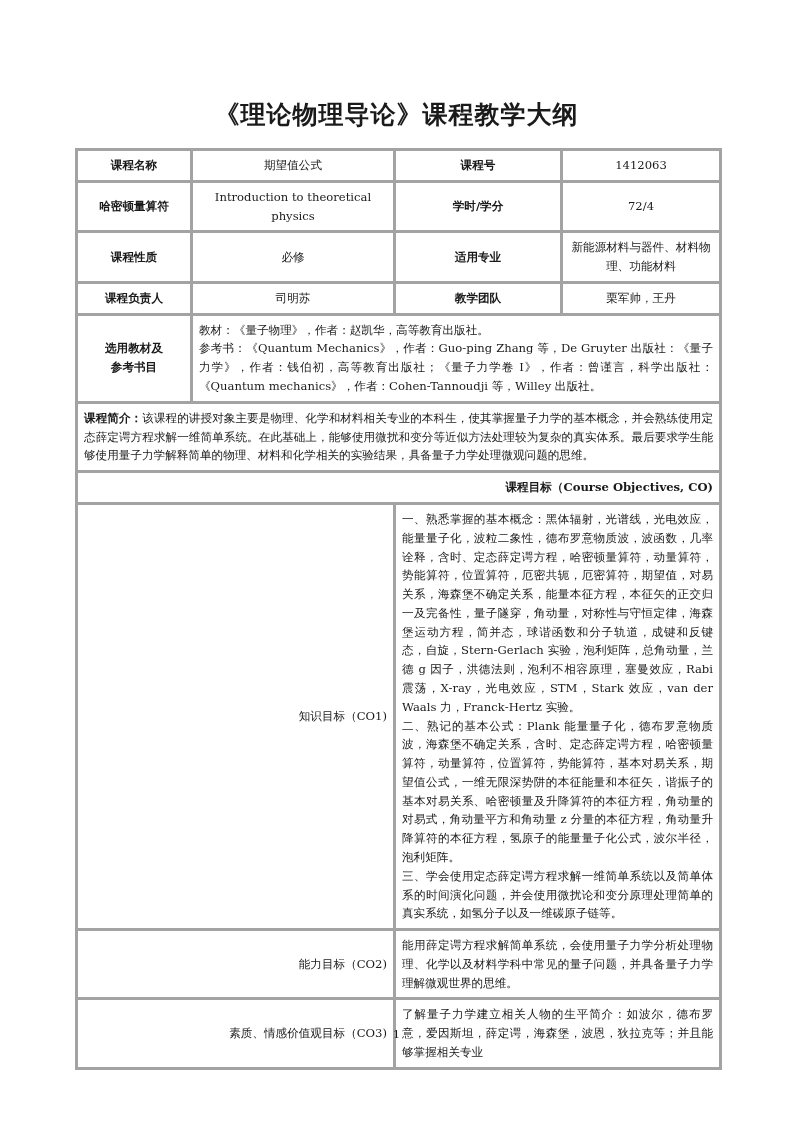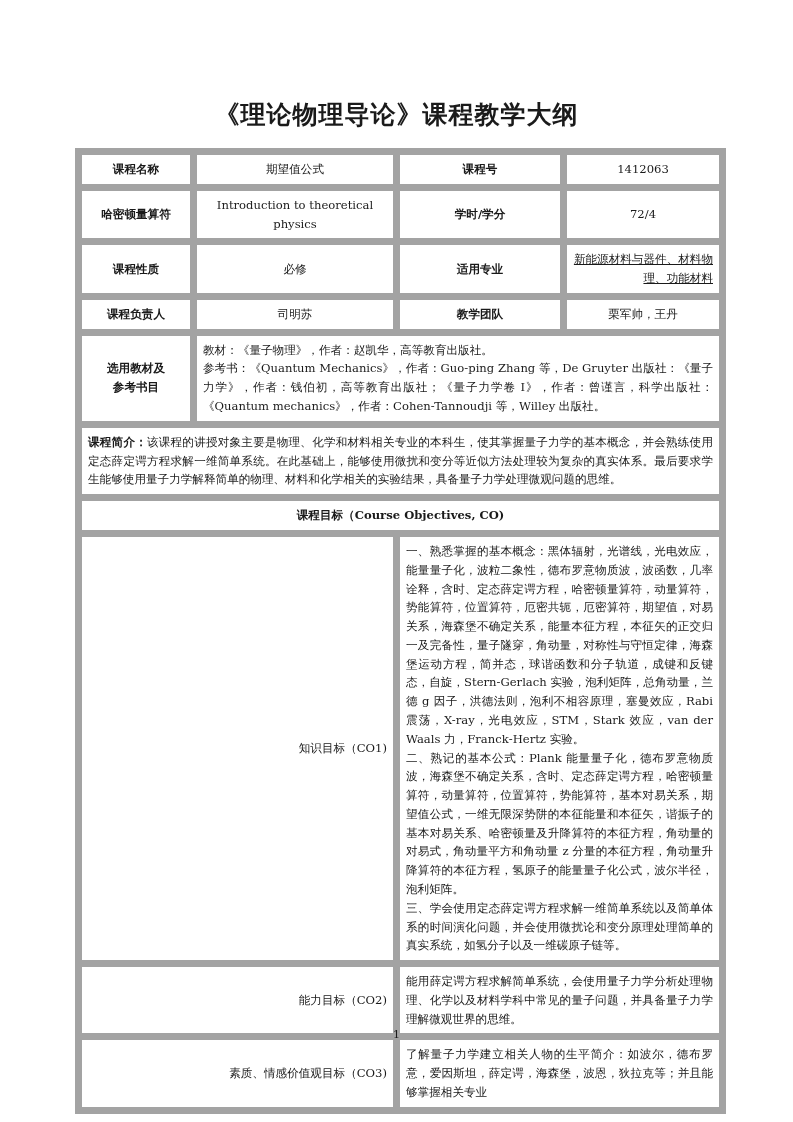--- a/index.html
+++ b/index.html
@@ -36,39 +36,38 @@
     letter-spacing: 0.5px;
   }
   table.syllabus {
     border-collapse: collapse;
     width: 644px;
     margin-left: 75px;
     margin-top: 18px;
     table-layout: fixed;
   }
   table.syllabus td {
-    border: 7px solid #a3a3a3;
+    border: 3px solid #a3a3a3;
     padding: 5px 6px;
     font-size: 11.6px;
     line-height: 1.62;
     vertical-align: middle;
     word-break: break-word;
   }
   .lbl {
     text-align: center;
     font-weight: bold;
     font-size: 12.2px;
   }
   .val {
     text-align: center;
   }
   .val-multi {
-    text-align: right;
+    text-align: center;
     line-height: 1.55;
-    text-decoration: underline;
   }
   .books-cell {
     text-align: left;
     line-height: 1.78;
     padding: 6px 7px 6px 8px;
   }
   .books-cell p {
     margin: 0;
     text-align: justify;
     text-justify: inter-ideograph;
@@ -76,21 +75,21 @@
   .intro-cell {
     text-align: justify;
     text-justify: inter-ideograph;
     line-height: 1.70;
     padding: 5px 7px 5px 8px;
   }
   .intro-cell b {
     font-weight: bold;
   }
   .co-banner {
-    text-align: center;
+    text-align: right;
     font-weight: bold;
     font-size: 12.2px;
     padding: 3px 0;
   }
   .co-label {
     text-align: right;
     vertical-align: middle;
     font-size: 11.8px;
   }
   .co-body {

